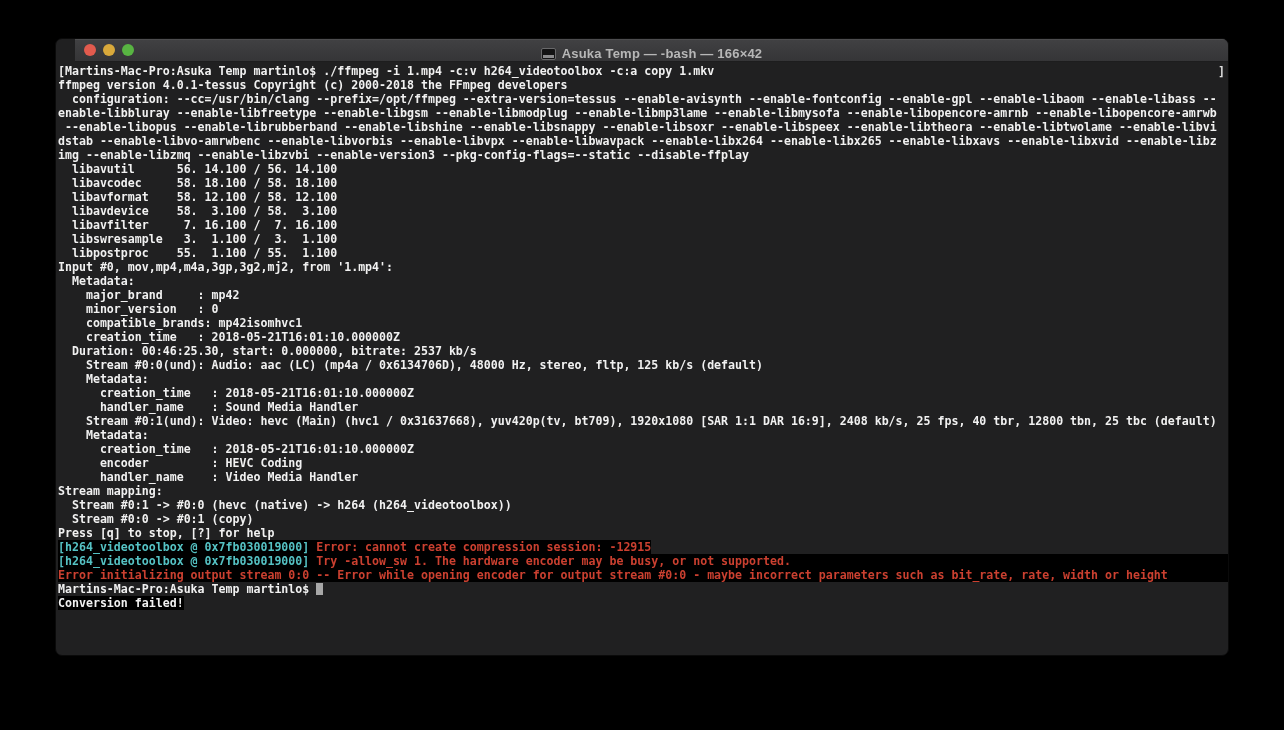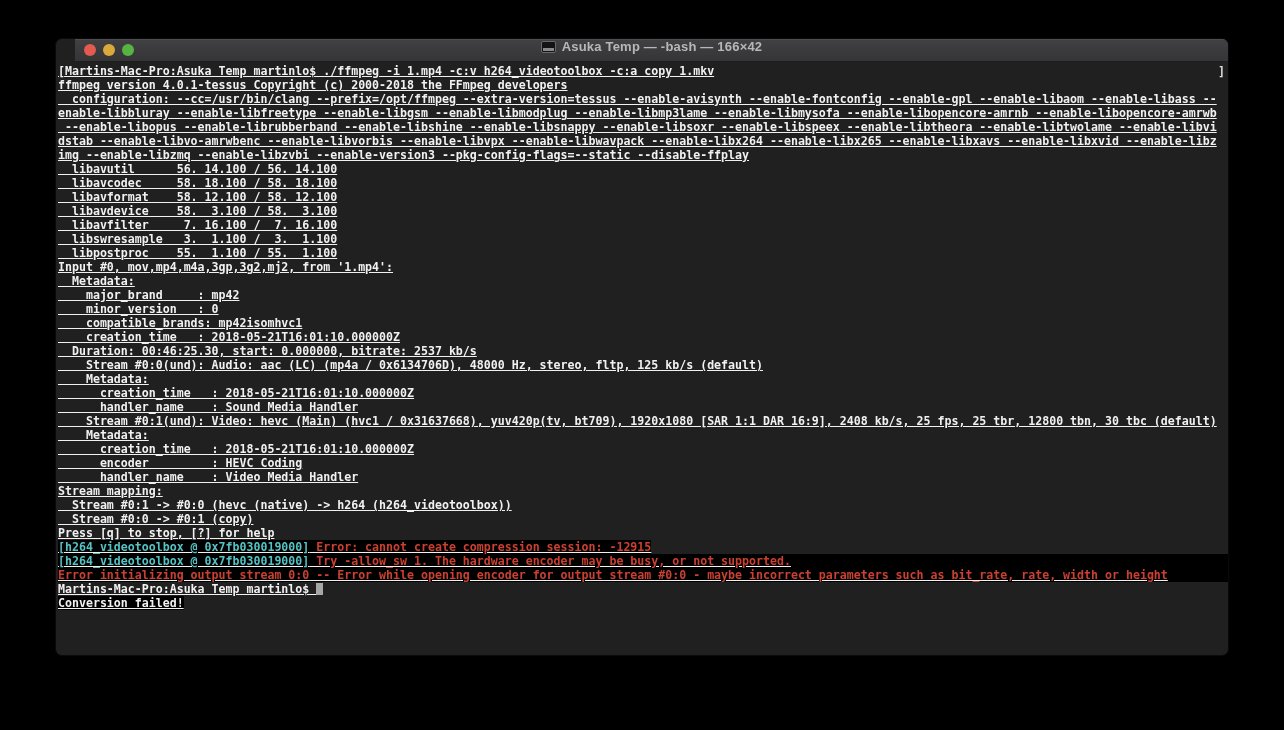--- a/index.html
+++ b/index.html
@@ -9,42 +9,42 @@
   }
   .window{
     position:absolute;left:55px;top:38px;width:1174px;height:618px;
     border-radius:7px;overflow:hidden;background:#202021;
     box-shadow:0 18px 45px rgba(0,0,0,.75);border:1px solid #0a0a0a;
     box-sizing:border-box;
   }
   .titlebar{
     height:22px;background:linear-gradient(#414143,#353537);
     border-bottom:1px solid #1d1d1e;position:relative;
-    display:flex;align-items:flex-start;justify-content:center;
+    display:flex;align-items:flex-end;justify-content:center;
     box-shadow:inset 0 1px 0 #4d4d4f;
     margin-left:19px;
   }
   .lights{position:absolute;left:9px;top:5px;display:flex;gap:7px;}
   .light{width:12px;height:12px;border-radius:50%;border:none;padding:0;cursor:default;}
   .titlegroup{display:flex;align-items:center;gap:6px;}
   .proxy-icon{
     width:15px;height:12px;background:#131314;border:1px solid #69696b;
     border-radius:2px;position:relative;box-sizing:border-box;
   }
   .proxy-icon::after{
     content:"";position:absolute;left:1px;right:1px;bottom:1px;height:3px;background:#8a8a8c;
   }
   .title-text{font-size:13px;font-weight:bold;color:#b7b7b7;letter-spacing:.2px;}
   .term{
     position:relative;height:596px;padding:2px 0 0 2px;box-sizing:border-box;
     font-family:"DejaVu Sans Mono","Liberation Mono",monospace;
     font-size:11.6px;line-height:14px;font-weight:bold;color:#f1f1f1;
     cursor:text;
   }
-  .tline{height:14px;white-space:pre;position:relative;overflow:hidden;text-decoration:underline;}
+  .tline{height:14px;white-space:pre;position:relative;overflow:hidden;}
   .bgblack{background:#000;}
   .right-edge{position:absolute;right:3px;top:0;color:#dcdcdc;}
   .cursor{display:inline-block;width:7px;height:12px;background:#a7a7a7;vertical-align:-2px;}
 </style>
 </head>
 <body>
 
 <div class="window">
   <div class="titlebar">
     <div class="lights">
@@ -76,21 +76,21 @@
       <div class="tline"><span>  Metadata:</span></div>
       <div class="tline"><span>    major_brand     : mp42</span></div>
       <div class="tline"><span>    minor_version   : 0</span></div>
       <div class="tline"><span>    compatible_brands: mp42isomhvc1</span></div>
       <div class="tline"><span>    creation_time   : 2018-05-21T16:01:10.000000Z</span></div>
       <div class="tline"><span>  Duration: 00:46:25.30, start: 0.000000, bitrate: 2537 kb/s</span></div>
       <div class="tline"><span>    Stream #0:0(und): Audio: aac (LC) (mp4a / 0x6134706D), 48000 Hz, stereo, fltp, 125 kb/s (default)</span></div>
       <div class="tline"><span>    Metadata:</span></div>
       <div class="tline"><span>      creation_time   : 2018-05-21T16:01:10.000000Z</span></div>
       <div class="tline"><span>      handler_name    : Sound Media Handler</span></div>
-      <div class="tline"><span>    Stream #0:1(und): Video: hevc (Main) (hvc1 / 0x31637668), yuv420p(tv, bt709), 1920x1080 [SAR 1:1 DAR 16:9], 2408 kb/s, 25 fps, 25 tbr, 12800 tbn, 30 tbc (default)</span></div>
+      <div class="tline"><span>    Stream #0:1(und): Video: hevc (Main) (hvc1 / 0x31637668), yuv420p(tv, bt709), 1920x1080 [SAR 1:1 DAR 16:9], 2408 kb/s, 25 fps, 40 tbr, 12800 tbn, 25 tbc (default)</span></div>
       <div class="tline"><span>    Metadata:</span></div>
       <div class="tline"><span>      creation_time   : 2018-05-21T16:01:10.000000Z</span></div>
       <div class="tline"><span>      encoder         : HEVC Coding</span></div>
       <div class="tline"><span>      handler_name    : Video Media Handler</span></div>
       <div class="tline"><span>Stream mapping:</span></div>
       <div class="tline"><span>  Stream #0:1 -&gt; #0:0 (hevc (native) -&gt; h264 (h264_videotoolbox))</span></div>
       <div class="tline"><span>  Stream #0:0 -&gt; #0:1 (copy)</span></div>
       <div class="tline"><span>Press [q] to stop, [?] for help</span></div>
       <div class="tline"><span class="bgblack" style="color: rgb(85, 194, 196);">[h264_videotoolbox @ 0x7fb030019000]</span><span class="bgblack" style="color: rgb(203, 64, 48);"> Error: cannot create compression session: -12915</span></div>
       <div class="tline bgblack"><span style="color: rgb(85, 194, 196);">[h264_videotoolbox @ 0x7fb030019000]</span><span style="color: rgb(203, 64, 48);"> Try -allow_sw 1. The hardware encoder may be busy, or not supported.</span></div>

